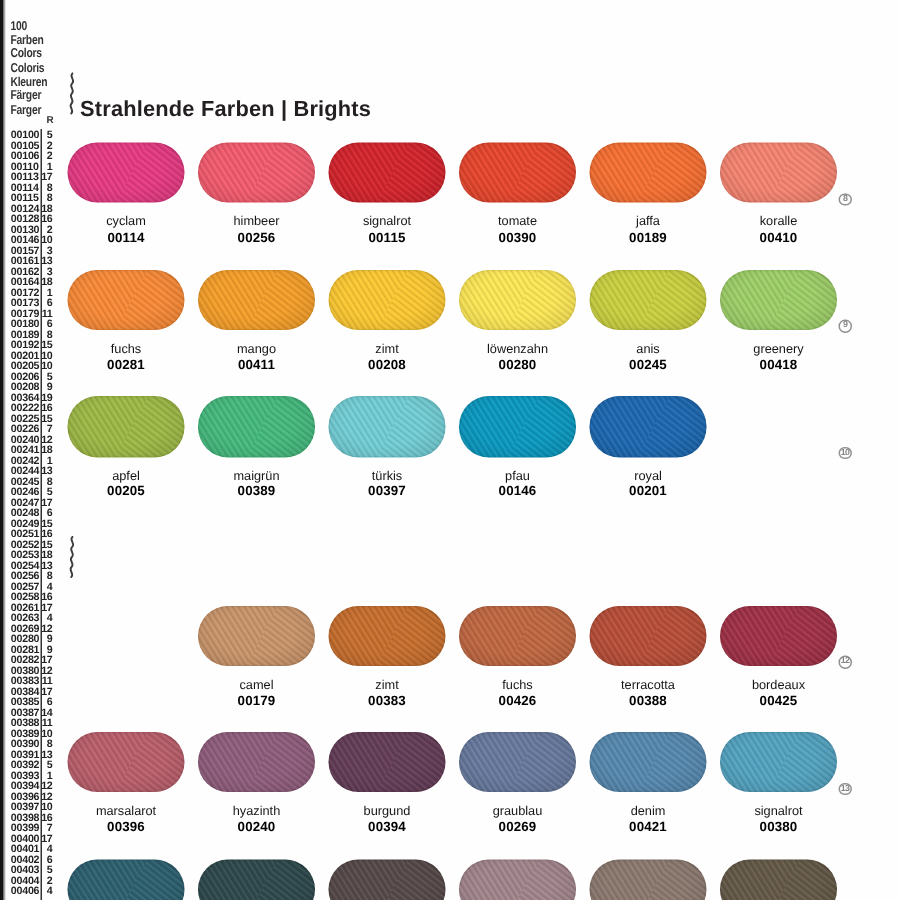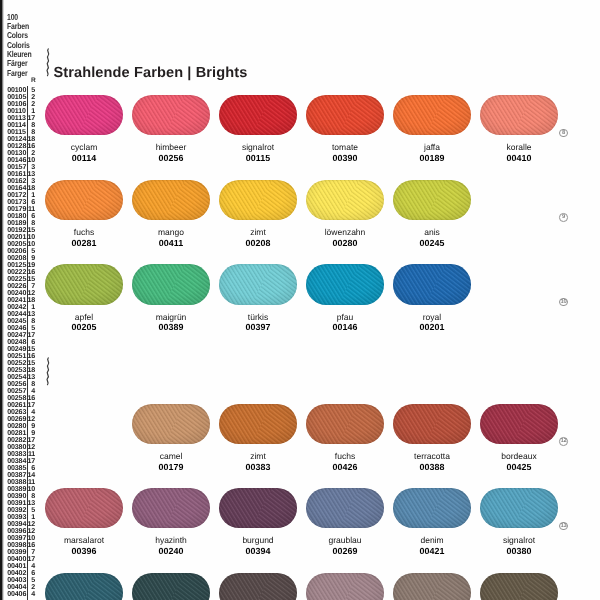--- a/index.html
+++ b/index.html
@@ -158,21 +158,21 @@
     </div>
     <div class="irow" style="top:247.0px">
       <span class="icode">00206</span>
       <span class="icnt">5</span>
     </div>
     <div class="irow" style="top:254.0px">
       <span class="icode">00208</span>
       <span class="icnt">9</span>
     </div>
     <div class="irow" style="top:261.0px">
-      <span class="icode">00125</span>
+      <span class="icode">00364</span>
       <span class="icnt">19</span>
     </div>
     <div class="irow" style="top:268.0px">
       <span class="icode">00222</span>
       <span class="icnt">16</span>
     </div>
     <div class="irow" style="top:275.0px">
       <span class="icode">00225</span>
       <span class="icnt">15</span>
     </div>
@@ -453,20 +453,29 @@
     </div>
     <div class="cell" style="left:393.0px;top:179.5px">
       <div class="sk" style="background:#CAD041">
         <i class="lf"></i>
         <i class="rt"></i>
         <u></u>
       </div>
       <div class="nm">anis</div>
       <div class="cd">00245</div>
     </div>
+    <div class="cell" style="left:480.0px;top:179.5px">
+      <div class="sk" style="background:#9ECF69">
+        <i class="lf"></i>
+        <i class="rt"></i>
+        <u></u>
+      </div>
+      <div class="nm">greenery</div>
+      <div class="cd">00418</div>
+    </div>
     <div class="pnum" style="left:559.1px;top:213.1px">9</div>
     <div class="cell" style="left:45.0px;top:264.2px">
       <div class="sk" style="background:#9EB947">
         <i class="lf"></i>
         <i class="rt"></i>
         <u></u>
       </div>
       <div class="nm">apfel</div>
       <div class="cd">00205</div>
     </div>

